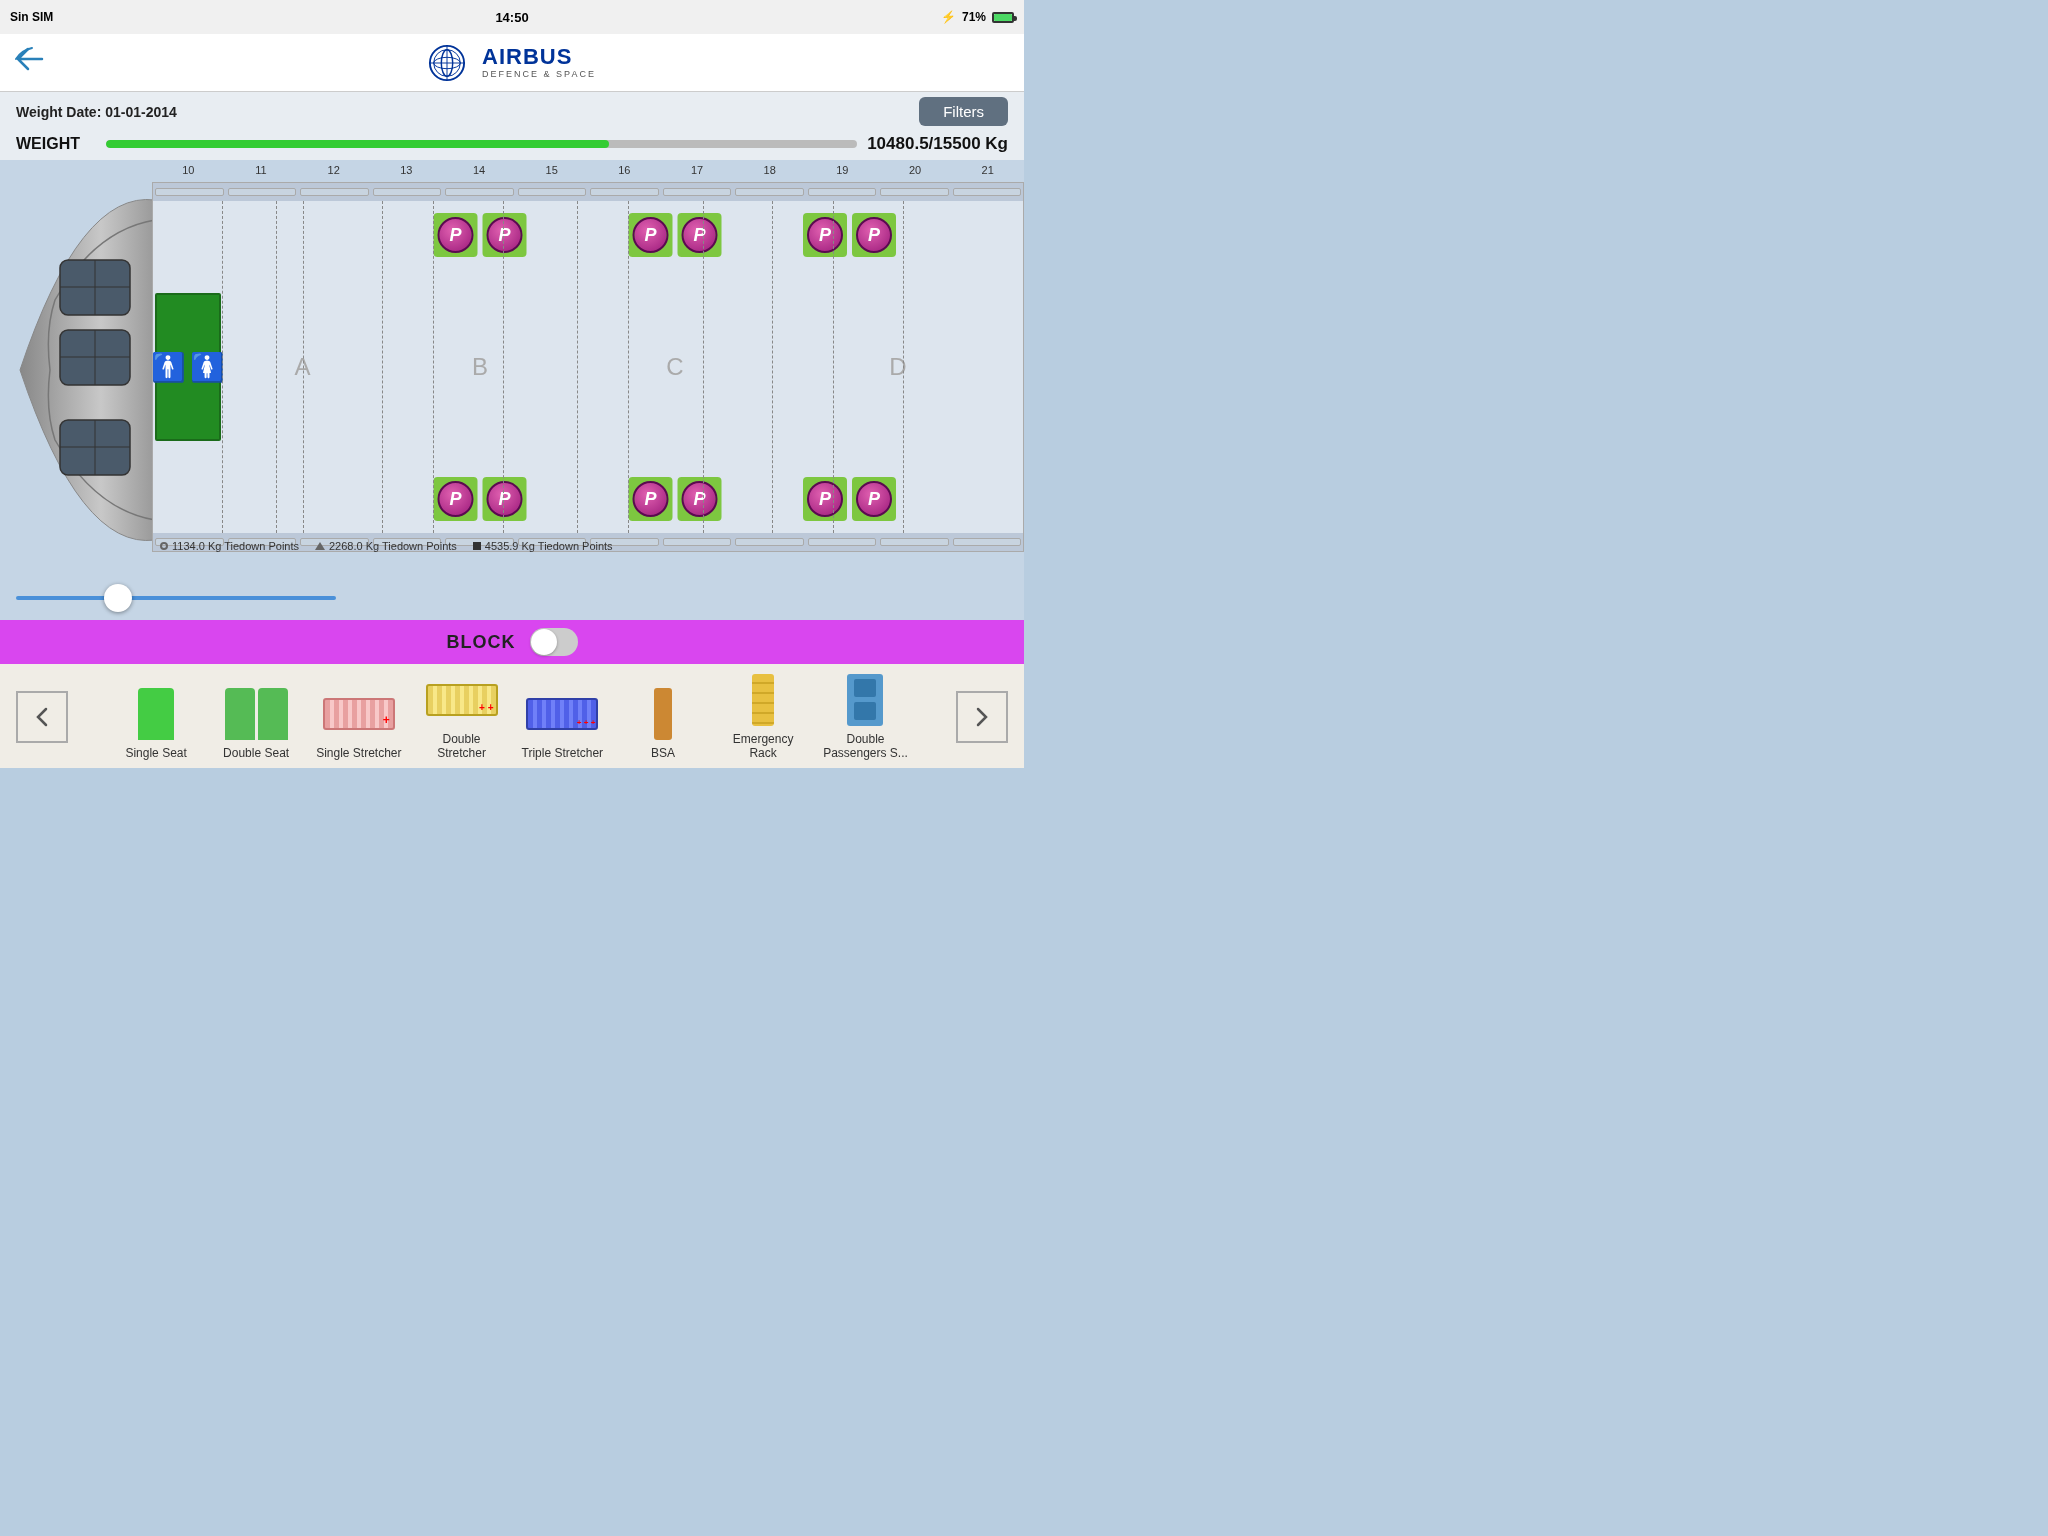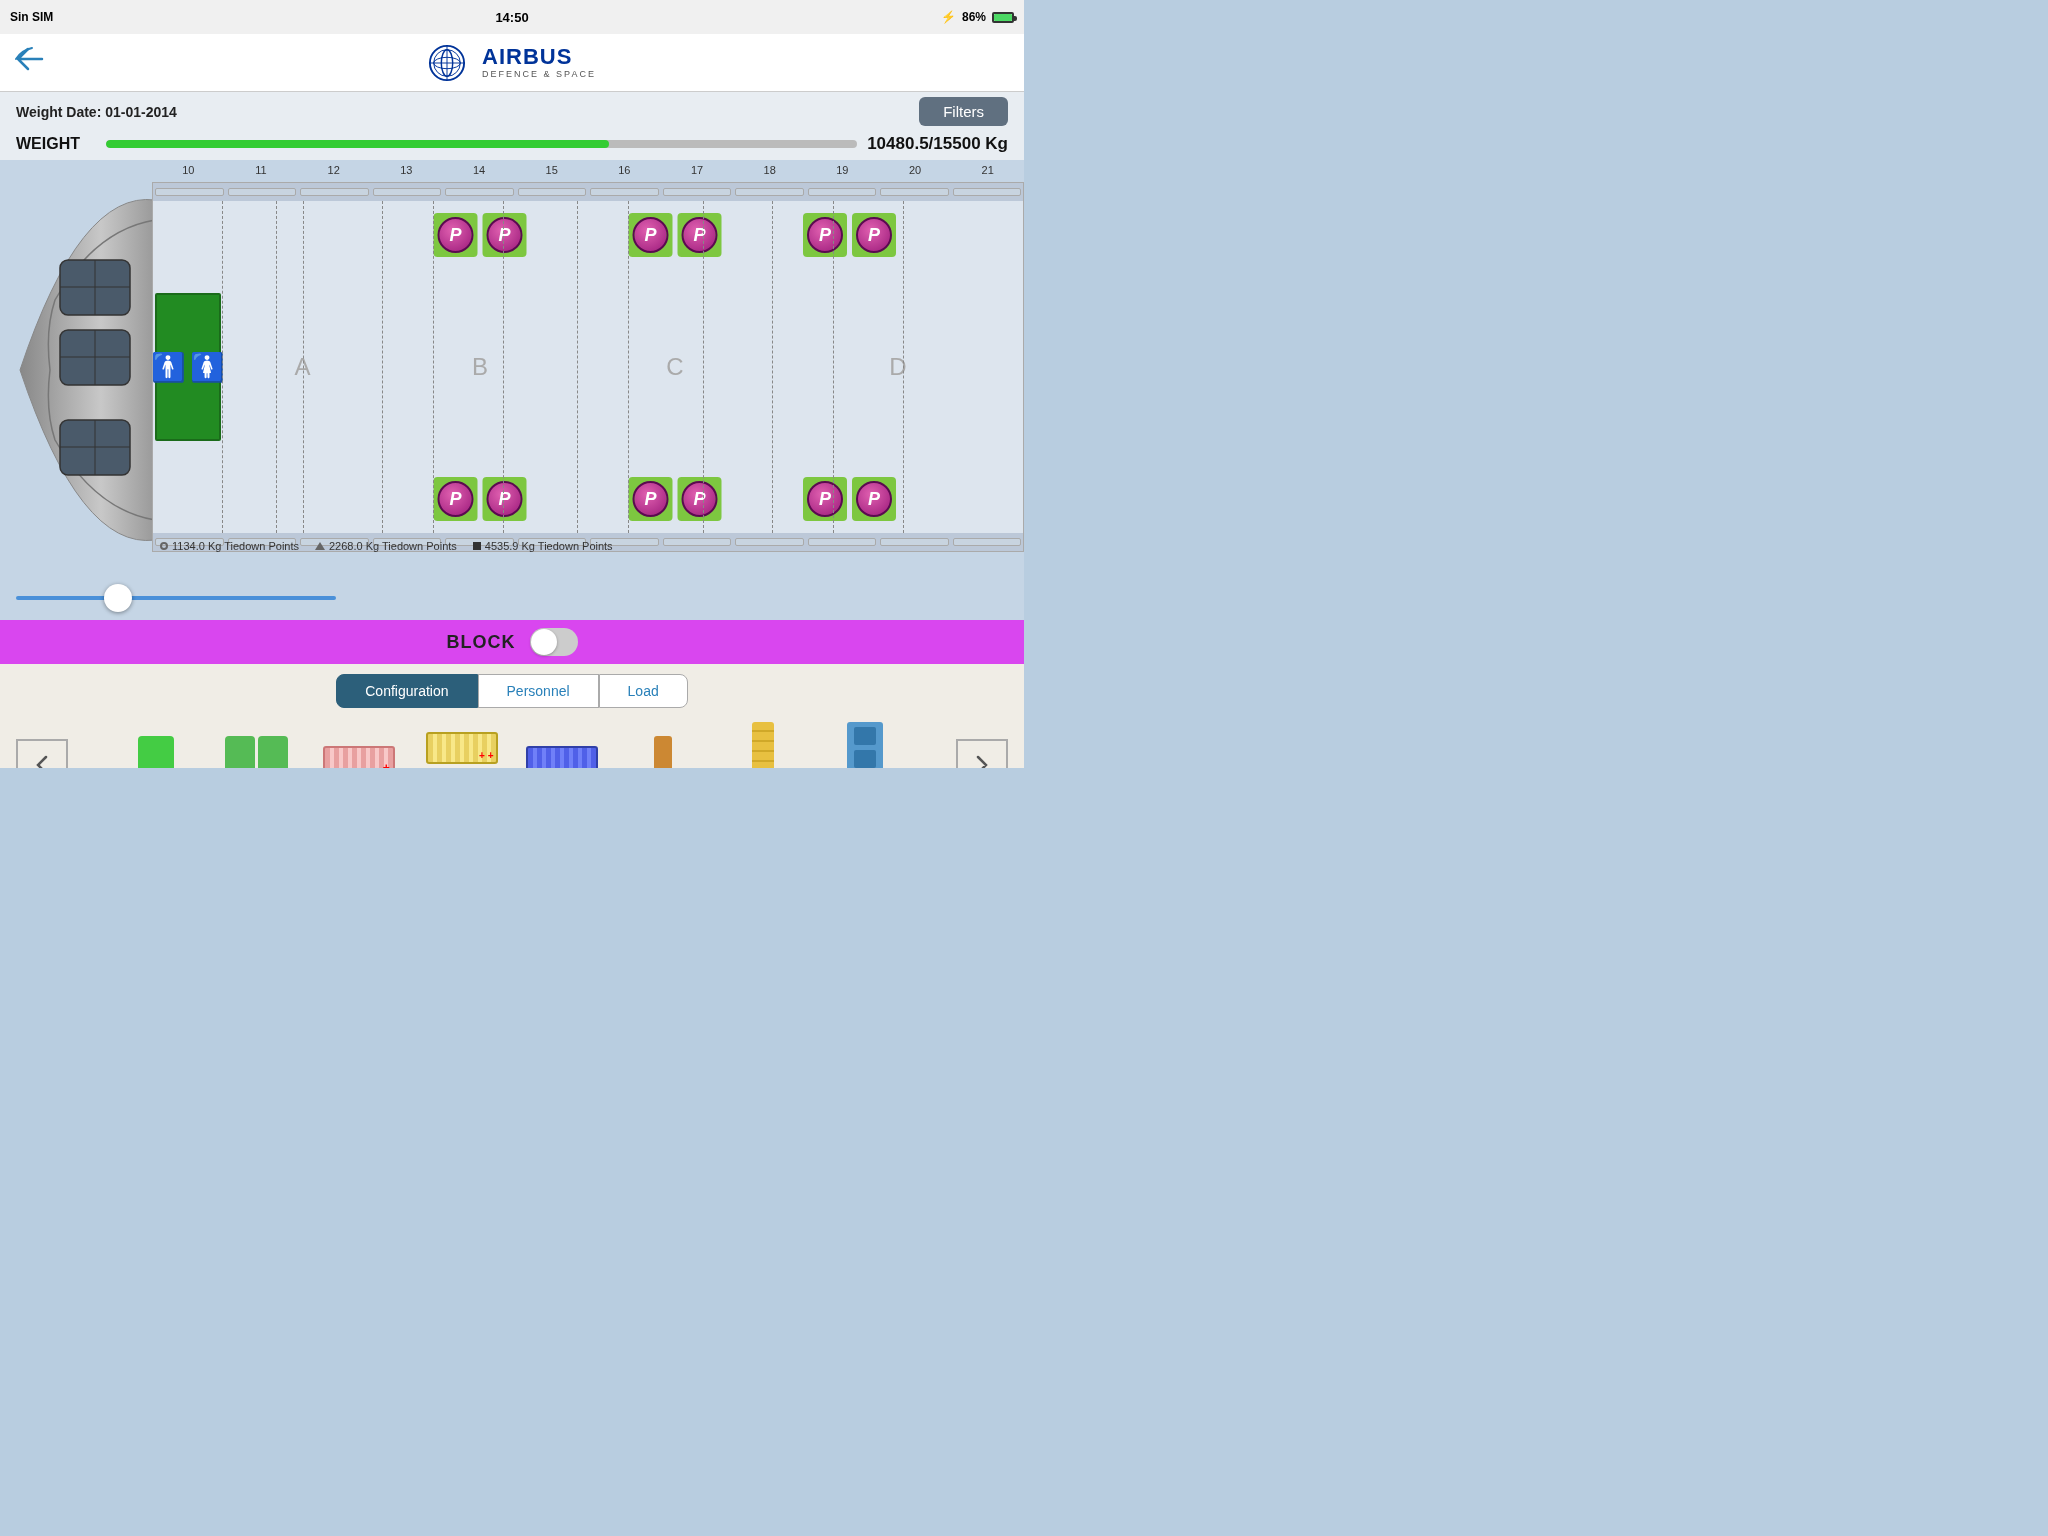--- a/index.html
+++ b/index.html
@@ -320,21 +320,21 @@
     .nav-arrow.right { right: 0; }
   </style>
 </head>
 <body>
 
 <div id="status-bar">
   <span>Sin SIM</span>
   <span class="center">14:50</span>
   <div class="right">
     <span>⚡</span>
-    <span>86%</span>
+    <span>71%</span>
     <div class="battery-icon">
       <div class="battery-fill"></div>
     </div>
   </div>
 </div>
 
 <div id="header">
   <div id="back-btn">
     <svg width="30" height="28" viewBox="0 0 30 28">
       <path d="M28,14 L4,14 M4,14 L14,4 M4,14 L14,24" stroke="#2980b9" stroke-width="2.5" fill="none" stroke-linecap="round"></path>
@@ -553,25 +553,20 @@
 
 <div id="block-row">
   <span id="block-label">BLOCK</span>
   <div class="toggle-switch">
     <div class="toggle-knob"></div>
   </div>
 </div>
 
 <div id="bottom-panel">
 
-  <div id="tabs-row">
-    <button class="tab-btn active">Configuration</button>
-    <button class="tab-btn">Personnel</button>
-    <button class="tab-btn">Load</button>
-  </div>
 
   <div id="items-row">
 
     <div class="nav-arrow left">
       <svg width="20" height="20" viewBox="0 0 20 20">
           <path d="M14,2 L6,10 L14,18" stroke="#555" stroke-width="2.5" fill="none" stroke-linecap="round"></path>
         </svg>
     </div>
 
     <div class="item-cell">

